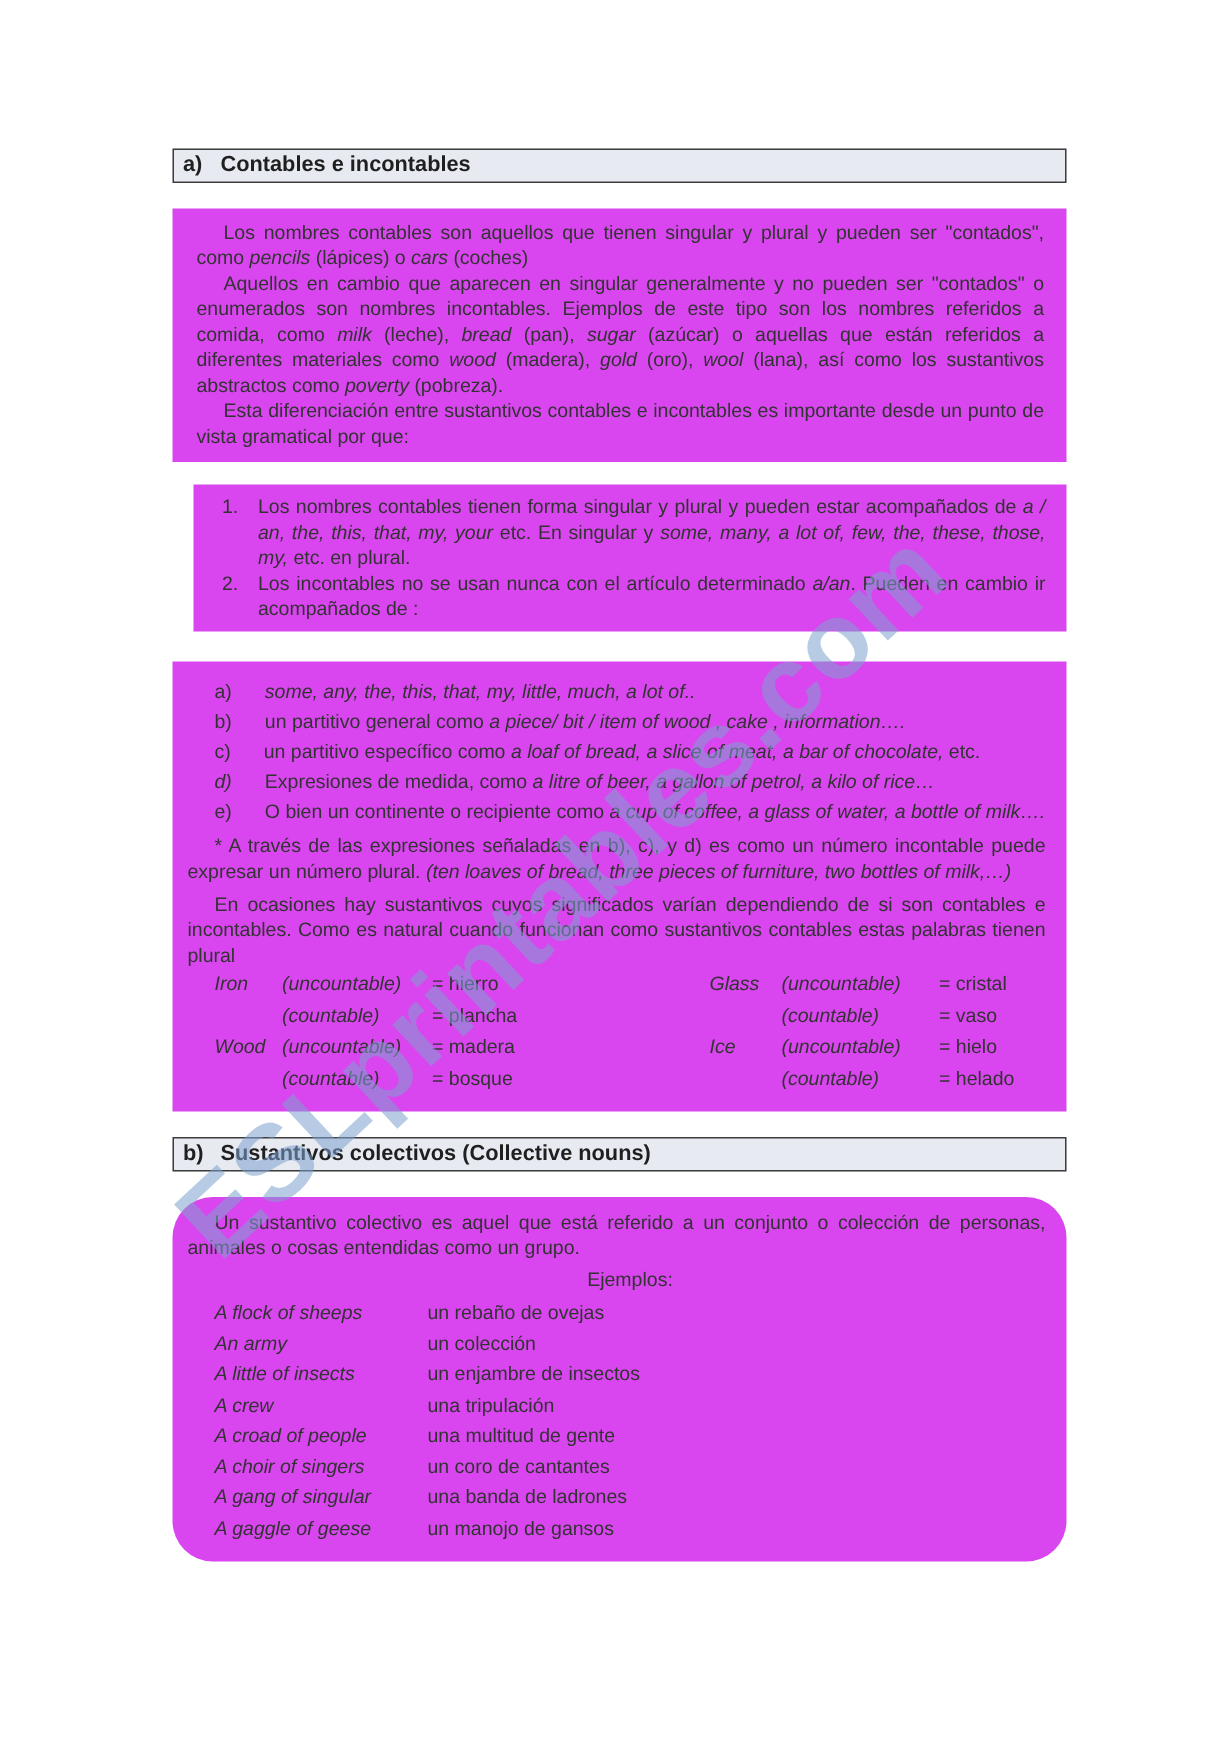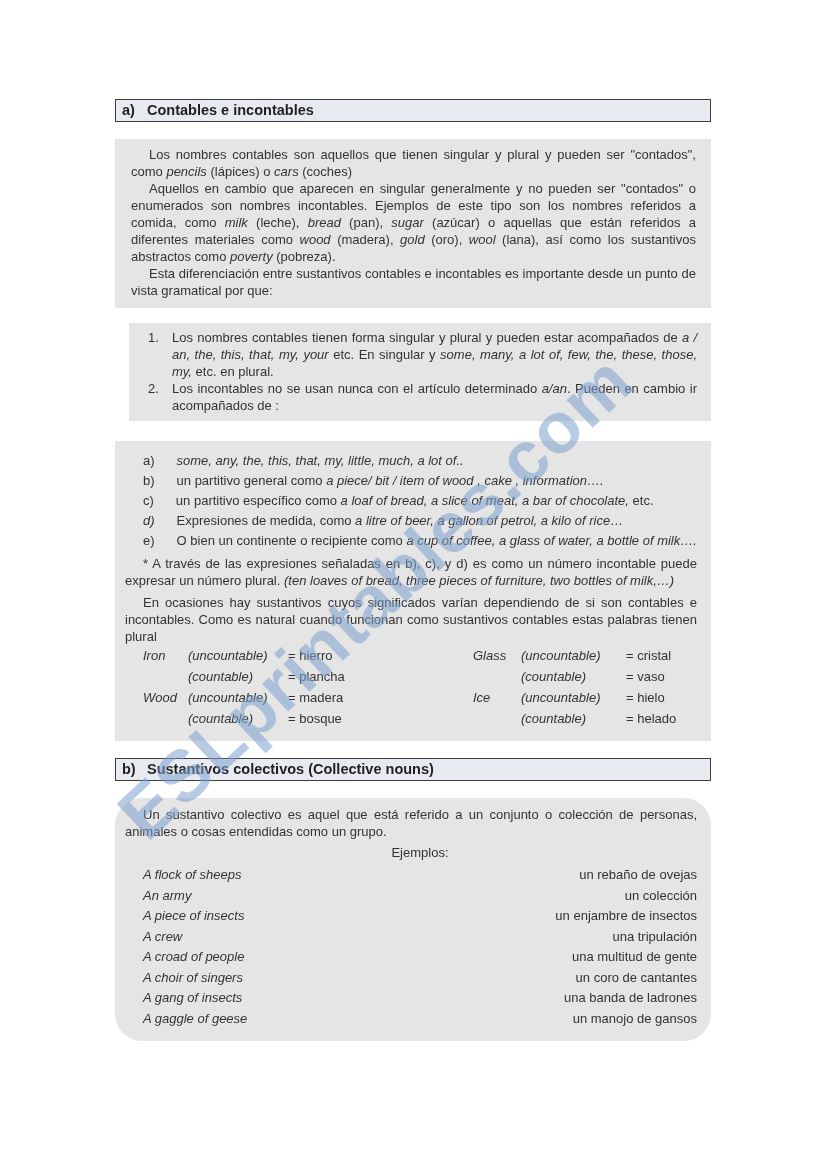--- a/index.html
+++ b/index.html
@@ -11,21 +11,21 @@
   .content-col { position:absolute; left:115px; top:99px; width:596px; z-index:1; }
 
   .section-header {
     box-sizing:border-box; border:1px solid #3c3c3c; background:#e7ebf1;
     padding:2px 6px 3px 6px; font-weight:bold; font-size:14.5px; color:#1f1f1f;
     display:flex;
   }
   .hdr-letter { width:25px; flex:none; }
   .hdr-b { margin-top:17px; }
 
-  .box { background:#e5e5e5; box-sizing:border-box; }
+  .box { background:#d946ef; box-sizing:border-box; }
   .box1 { margin-top:17px; padding:7px 15px 9px 16px; }
   .para { margin:0; text-indent:18px; line-height:17px; text-align:justify; }
 
   .numbox { margin-top:15px; margin-left:14px; padding:6px 14px 7px 10px; }
   .num-item { display:flex; line-height:17px; }
   .num { flex:none; width:24px; padding-left:9px; }
   .num-text { flex:1; text-align:justify; }
 
   .bigbox { margin-top:20px; padding:8px 14px 12px 10px; }
   .lettered { margin:3px 0; }
@@ -33,21 +33,21 @@
   .note { margin-top:6px; }
   .variants { margin-top:5px; }
 
   .nt-row {
     display:grid; grid-template-columns:45px 100px 185px 48px 105px 1fr;
     line-height:21px; margin-left:18px;
   }
 
   .boxb { margin-top:17px; padding:8px 14px 12px 10px;border-radius:27px; }
   .ejemplos { margin:4px 0 3px 0; text-indent:18px; line-height:18px;text-align:center; }
-  .ex-row { display:flex; margin-left:18px; line-height:20.5px;justify-content:space-between; }
+  .ex-row { display:flex; margin-left:18px; line-height:20.5px; }
   .ex-en { width:142px; flex:none; }
 
   .it { font-style:italic; }
 
   .wm {
     position:absolute; left:130px; top:784px;
     transform:rotate(-43deg); transform-origin:0 50%;
     font-size:72px; font-weight:bold; letter-spacing:1px;
     color:rgba(125,160,205,0.55); white-space:nowrap;
     z-index:5; pointer-events:none;
@@ -139,37 +139,37 @@
 
       <div class="ex-row">
         <span class="ex-en it">A flock of sheeps</span>
         <span class="ex-es">un rebaño de ovejas</span>
       </div>
       <div class="ex-row">
         <span class="ex-en it">An army</span>
         <span class="ex-es">un colección</span>
       </div>
       <div class="ex-row">
-        <span class="ex-en it">A piece of insects</span>
+        <span class="ex-en it">A little of insects</span>
         <span class="ex-es">un enjambre de insectos</span>
       </div>
       <div class="ex-row">
         <span class="ex-en it">A crew</span>
         <span class="ex-es">una tripulación</span>
       </div>
       <div class="ex-row">
         <span class="ex-en it">A croad of people</span>
         <span class="ex-es">una multitud de gente</span>
       </div>
       <div class="ex-row">
         <span class="ex-en it">A choir of singers</span>
         <span class="ex-es">un coro de cantantes</span>
       </div>
       <div class="ex-row">
-        <span class="ex-en it">A gang of insects</span>
+        <span class="ex-en it">A gang of singular</span>
         <span class="ex-es">una banda de ladrones</span>
       </div>
       <div class="ex-row">
         <span class="ex-en it">A gaggle of geese</span>
         <span class="ex-es">un manojo de gansos</span>
       </div>
     </div>
 
   </div>
 

